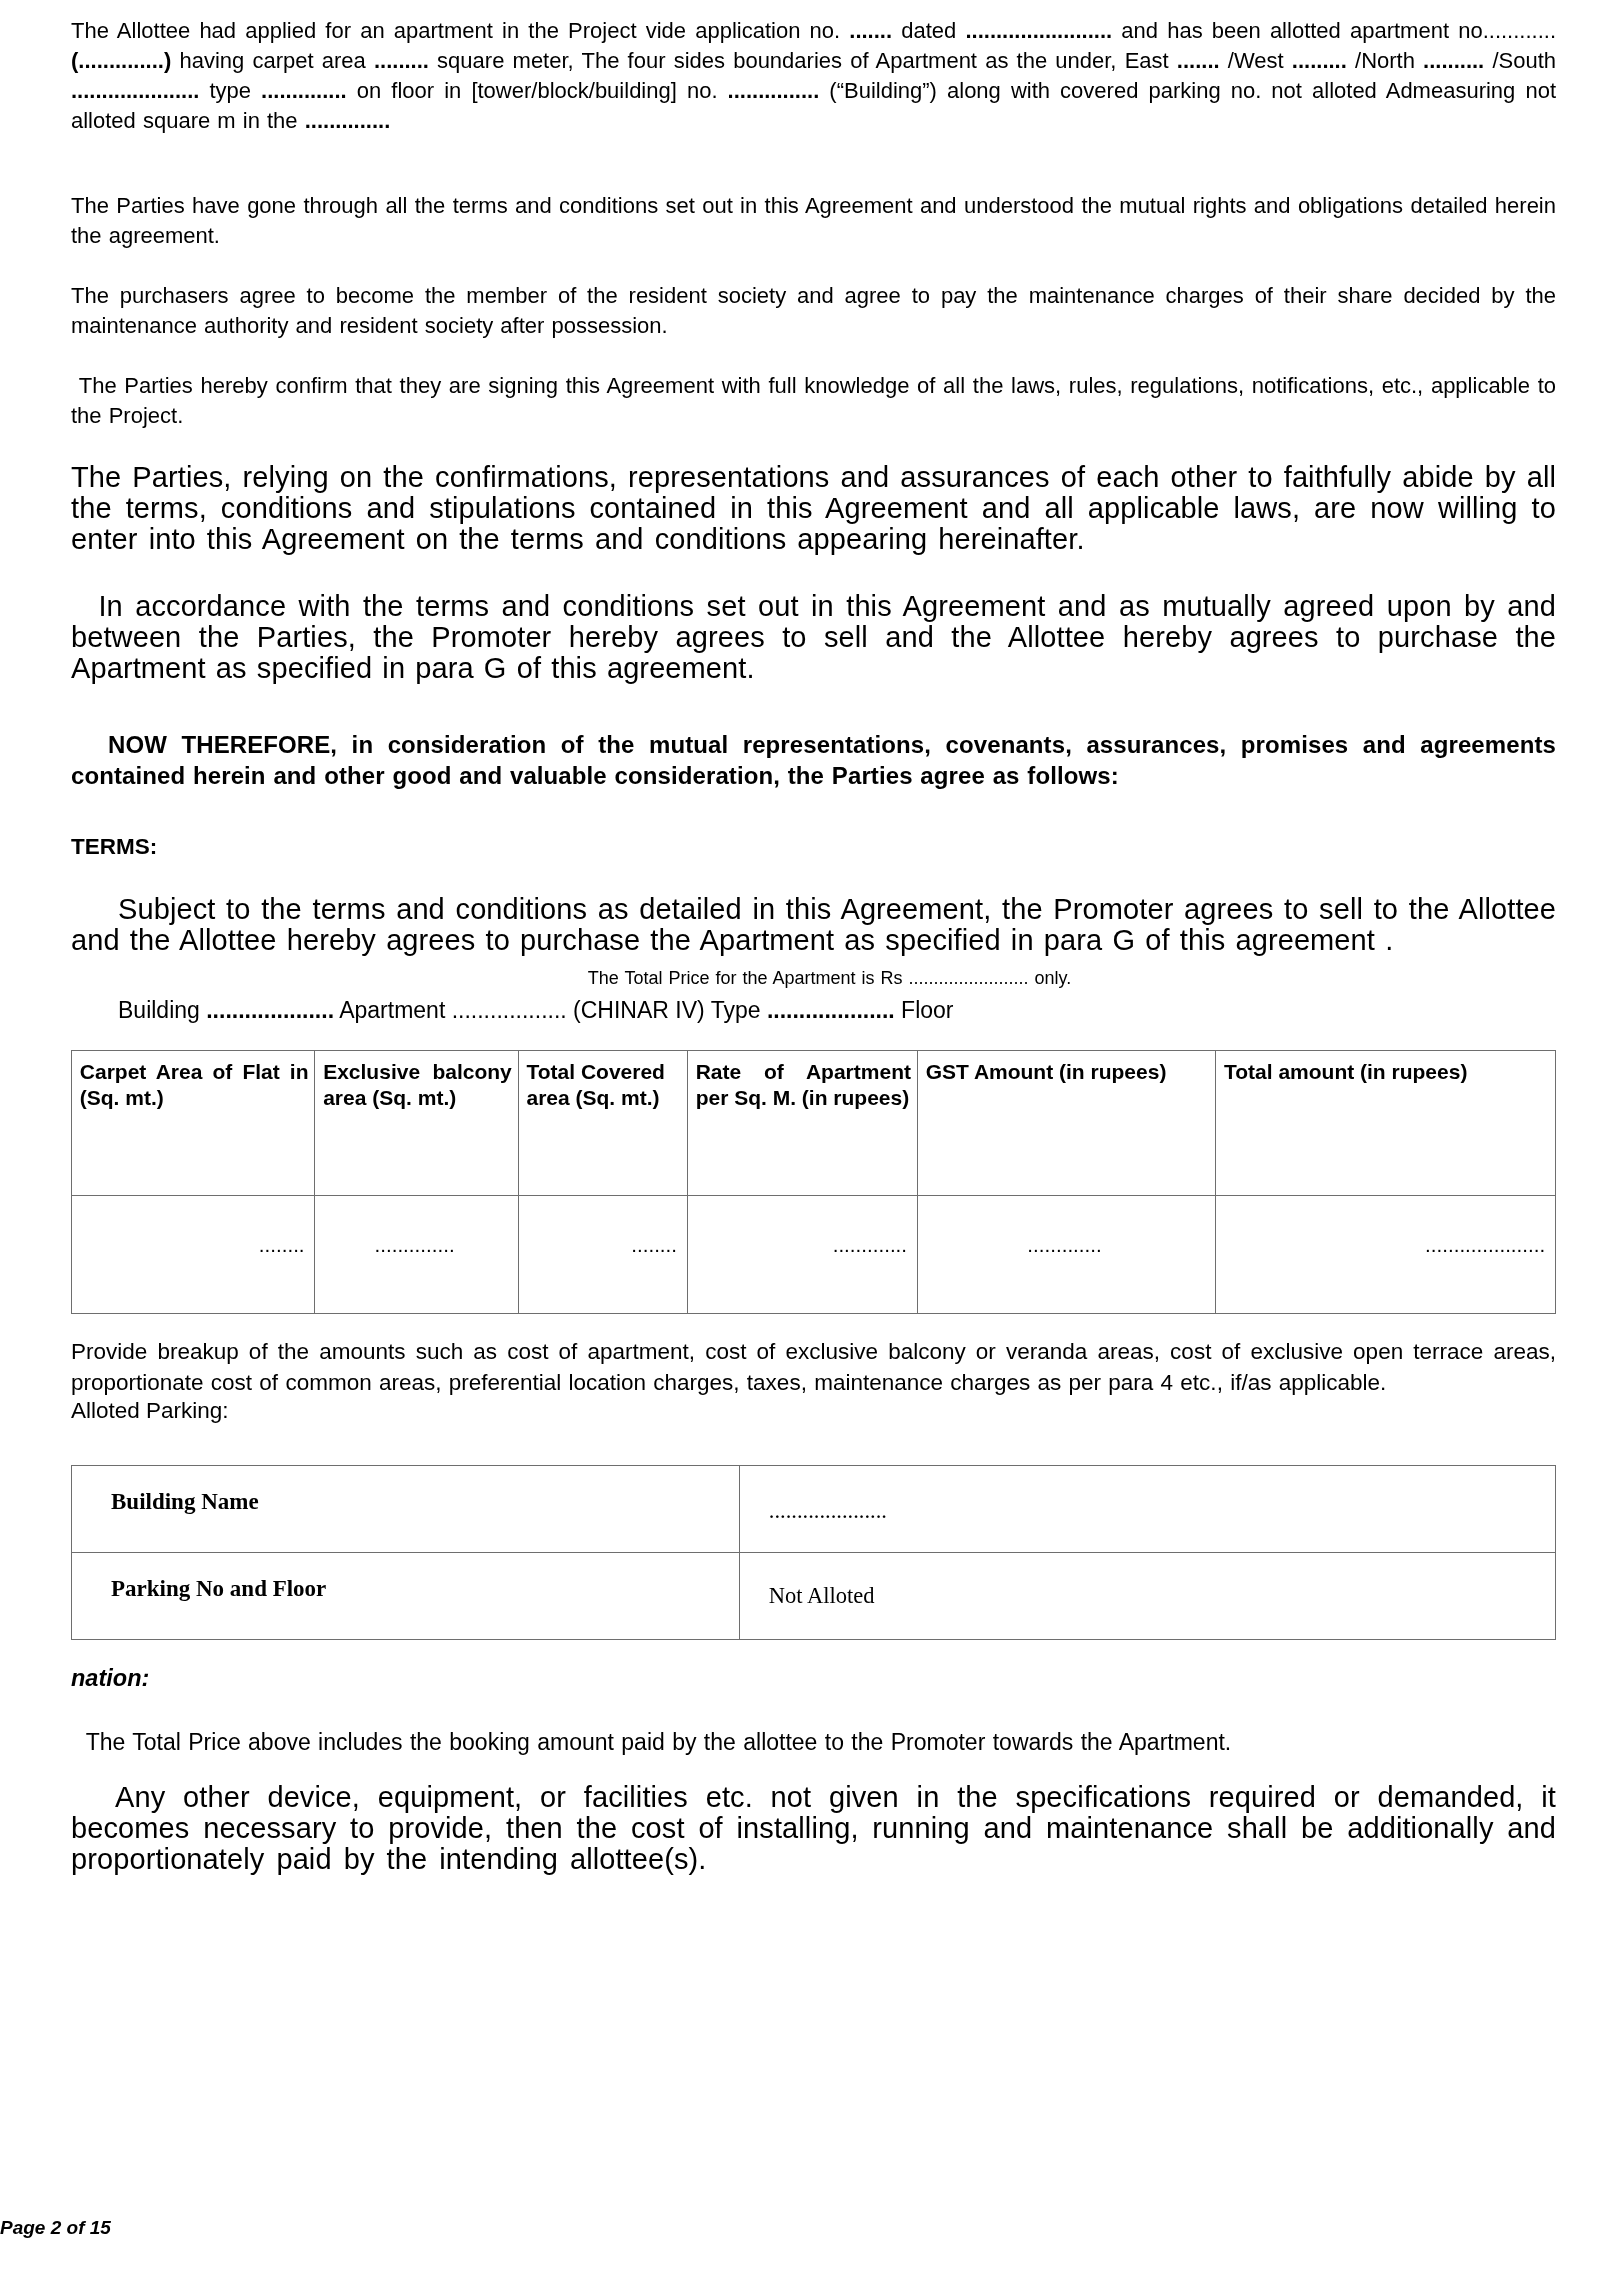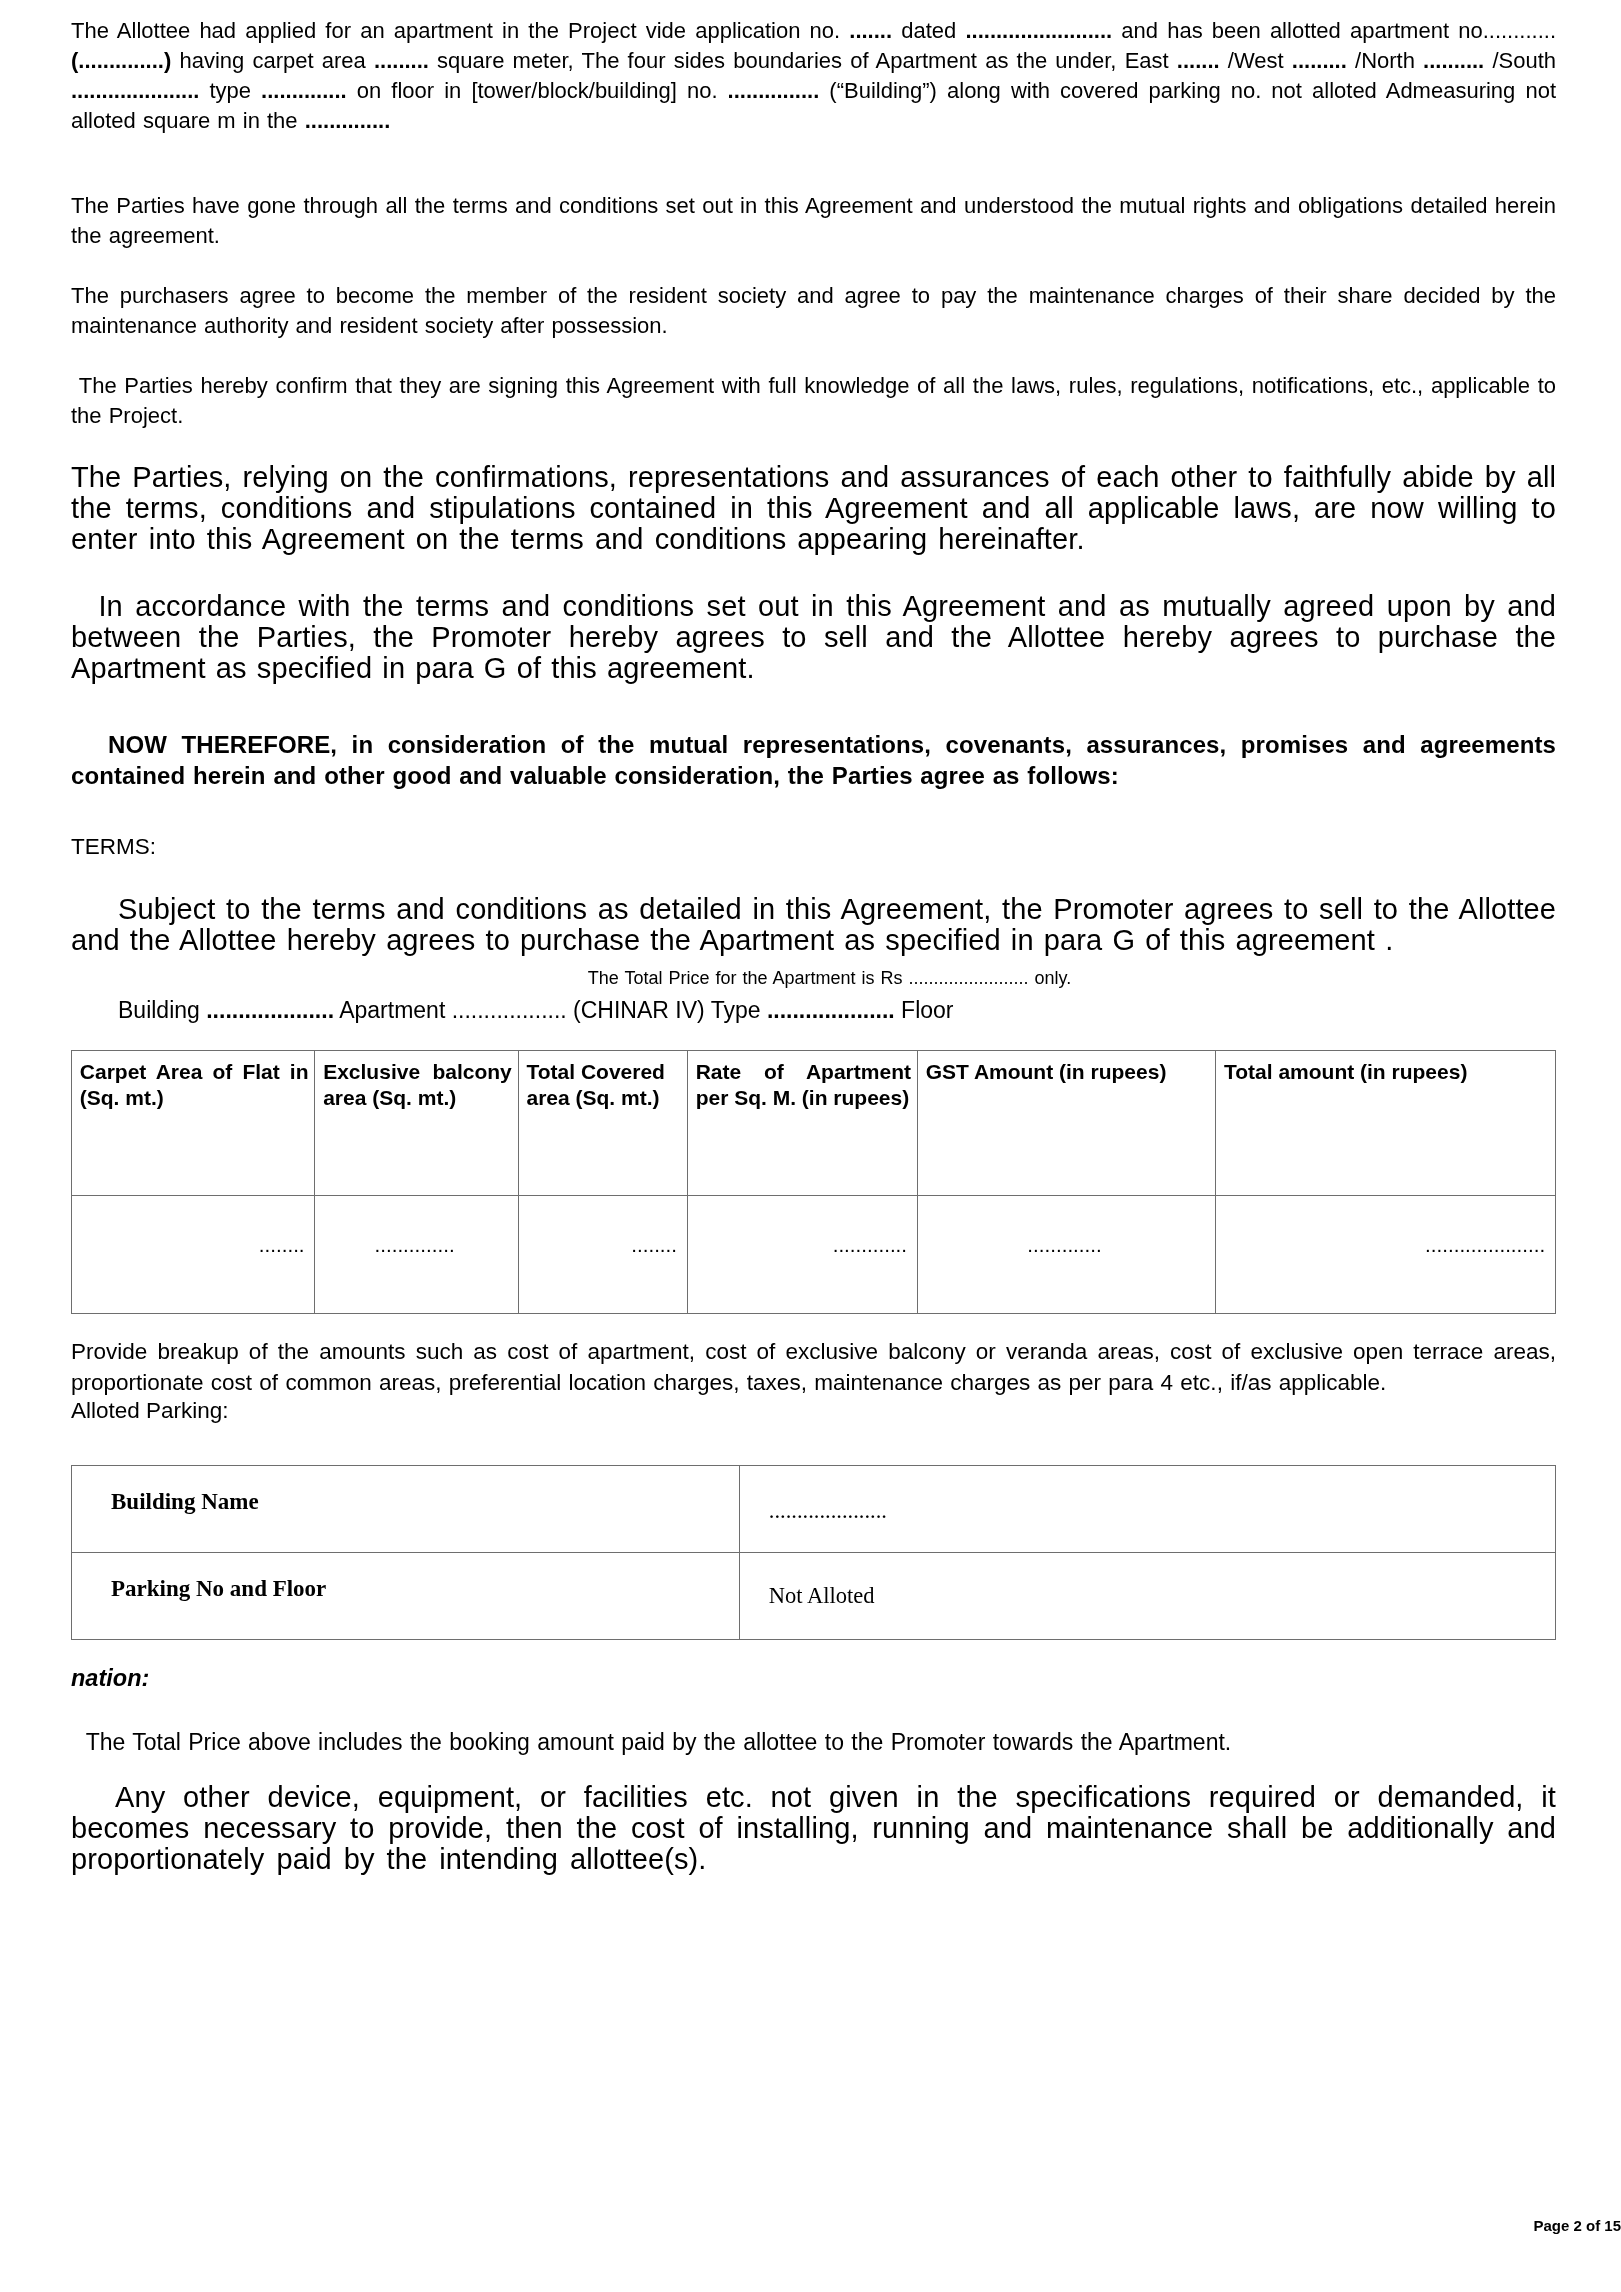--- a/index.html
+++ b/index.html
@@ -18,21 +18,21 @@
   .t1 { font-size:22px; line-height:30px; word-spacing:1px; }
   
   .t2 { font-size:29px; line-height:31px; word-spacing:2.9px; letter-spacing:0.1px; }
 
   .p2 { margin-top:55px; }
   .p3 { margin-top:30px; }
   .p4 { margin-top:30px; text-indent:7.8px; }
   .p5 { margin-top:31px; }
   .p6 { margin-top:36px; text-indent:27.4px; word-spacing:2px; }
   .p7 { margin-top:45px; font-weight:bold; text-indent:37px; word-spacing:1px; font-size:24px; }
-  .terms { margin-top:43px; font-weight:normal; font-size:22.5px; text-align:left; }
+  .terms { margin-top:43px; font-weight:bold; font-size:22.5px; text-align:left; }
   .p8 { margin-top:34px; text-indent:47px; word-spacing:2px; }
   .p9 { margin-top:7px; text-align:center; text-indent:32px; font-size:18px; line-height:30px; word-spacing:1px; }
   .p10 { margin-top:2px; text-align:left; text-indent:47px; font-size:23px; line-height:30px; }
 
   table { border-collapse:collapse; width:100%; table-layout:fixed; }
   .price-table { margin-top:25.5px; }
   .price-table th, .price-table td { border:1.5px solid #6e6e6e; }
   .price-table th {
     font-size:21px; line-height:26.5px; font-weight:bold;
     vertical-align:top; padding:7.8px 5.9px 0 7.8px; text-align:left;
@@ -54,21 +54,21 @@
   .parking-table td.lbl { font-weight:bold; font-size:23px; padding-left:39px; padding-bottom:13.7px; }
   .parking-table td.val { font-size:22.5px; padding-left:29px; }
   .parking-table td.val-dots { padding-top:5.9px; }
 
   .nation { margin-top:25.5px; font-weight:bold; font-size:23.5px; text-align:left;font-style:italic; }
   .p13 { margin-top:37px; text-align:left; text-indent:14.7px; font-size:23px; word-spacing:1px; }
   .p14 { margin-top:25.5px; text-indent:44px; word-spacing:3.9px; }
 
   .footer {
     position:absolute; left:0; right:0; top:2217px;
-    text-align:right; font-weight:bold; font-size:15px;
+    text-align:left; font-weight:bold; font-size:19px;font-style:italic;
   }
 </style>
 </head>
 <body>
 
 <div class="page">
 
   <p class="t1"><span>The Allottee had applied for an apartment in the Project vide application no. </span><span class="b">.......</span><span> dated </span><span class="b">........................</span><span> and has been allotted apartment no............</span><span class="b">(..............)</span><span> having carpet area </span><span class="b">.........</span><span> square meter, The four sides boundaries of Apartment as the under, East </span><span class="b">.......</span><span> /West </span><span class="b">.........</span><span> /North </span><span class="b">..........</span><span> /South </span><span class="b">.....................</span><span> type </span><span class="b">..............</span><span> on floor in [tower/block/building] no. </span><span class="b">...............</span><span> (“Building”) along with covered parking no. not alloted Admeasuring not alloted square m in the </span><span class="b">..............</span></p>
 
   <p class="t1 p2">The Parties have gone through all the terms and conditions set out in this Agreement and understood the mutual rights and obligations detailed herein the agreement.</p>

